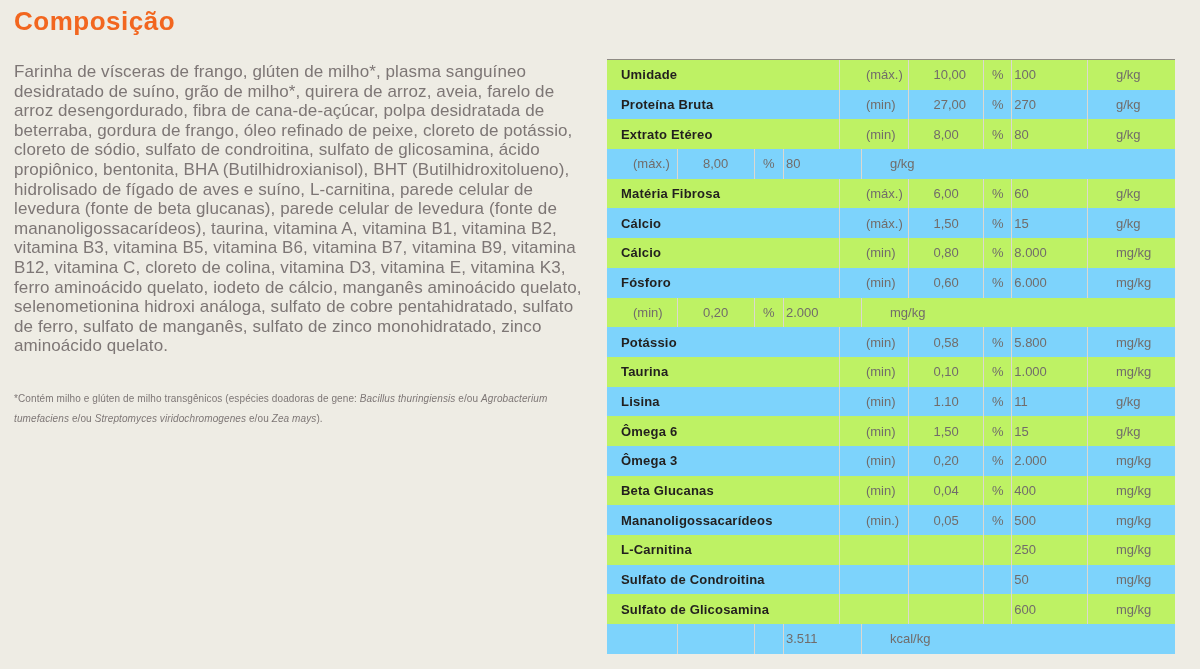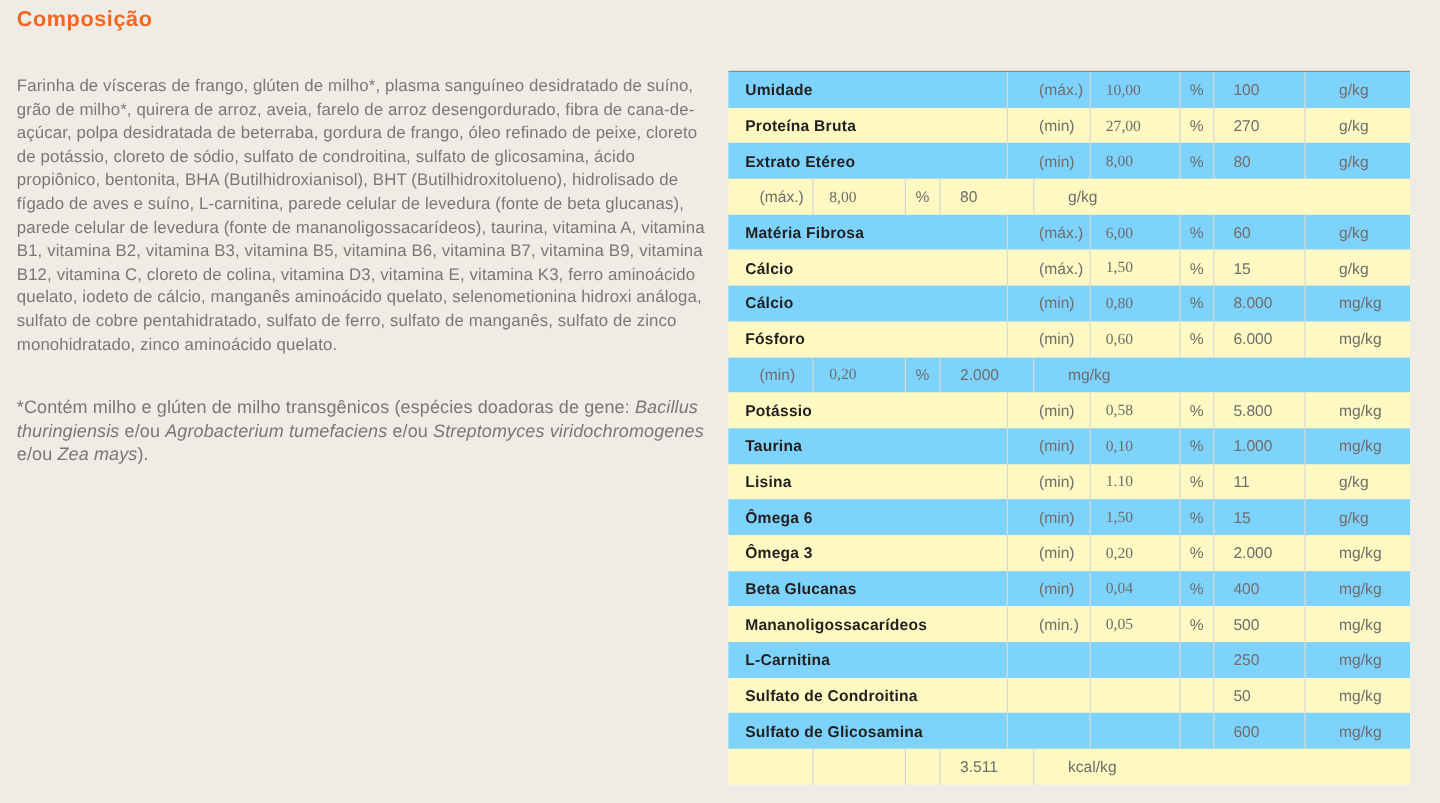--- a/index.html
+++ b/index.html
@@ -14,76 +14,76 @@
   .page {
     position: relative;
     width: 1200px;
     height: 669px;
   }
   .page-title {
     position: absolute;
     left: 14px;
     top: 6px;
     margin: 0;
-    font-size: 18px;
+    font-size: 26px;
     font-weight: 700;
     letter-spacing: 0.5px;
     color: #f2661f;
   }
   .left-col {
     position: absolute;
     left: 14px;
     top: 62px;
     width: 580px;
   }
   .ingredients {
     margin: 0;
-    font-size: 14px;
+    font-size: 17px;
     line-height: 19.6px;
     color: #7d7675;
     letter-spacing: 0.1px;
   }
   .footnote {
     margin: 33px 0 0 0;
-    font-size: 15px;
+    font-size: 10px;
     line-height: 19.6px;
     color: #7d7675;
     letter-spacing: 0.1px;
   }
   .footnote .it { font-style: italic; }
   .ntable {
     position: absolute;
     left: 607px;
     top: 59px;
     width: 568px;
     border-top: 1px solid #8f8b84;
   }
   .trow {
     display: flex;
     height: 29.7px;
-    background: #7dd3fc;
+    background: #bef264;
     align-items: center;
   }
-  .trow.shaded { background: #fef9c3; }
+  .trow.shaded { background: #7dd3fc; }
   .cell {
     height: 100%;
     display: flex;
     align-items: center;
     box-sizing: border-box;
     font-size: 13px;
     color: #716c6a;
     white-space: nowrap;
     overflow: hidden;
   }
   .cell + .cell { border-left: 1px solid #dcd8d0; }
   .c-name  { width: 239px; padding-left: 14px; color: #221f1e; font-weight: 700; letter-spacing: 0.2px; }
   .c-limit { width: 70px;  padding-left: 26px; }
-  .c-val   { width: 77px;  padding-left: 13px; font-family: Liberation Serif, serif; }
+  .c-val   { width: 77px;  padding-left: 25px; }
   .c-pct   { width: 29px;  padding-left: 8px;  }
-  .c-val2  { width: 78px;  padding-left: 16px; }
+  .c-val2  { width: 78px;  padding-left: 2px; }
   .c-unit  { width: 90px;  padding-left: 28px; }
 </style>
 </head>
 <body>
 
 <div class="page">
 
   <h1 class="page-title">Composição</h1>
 
   <div class="left-col">

